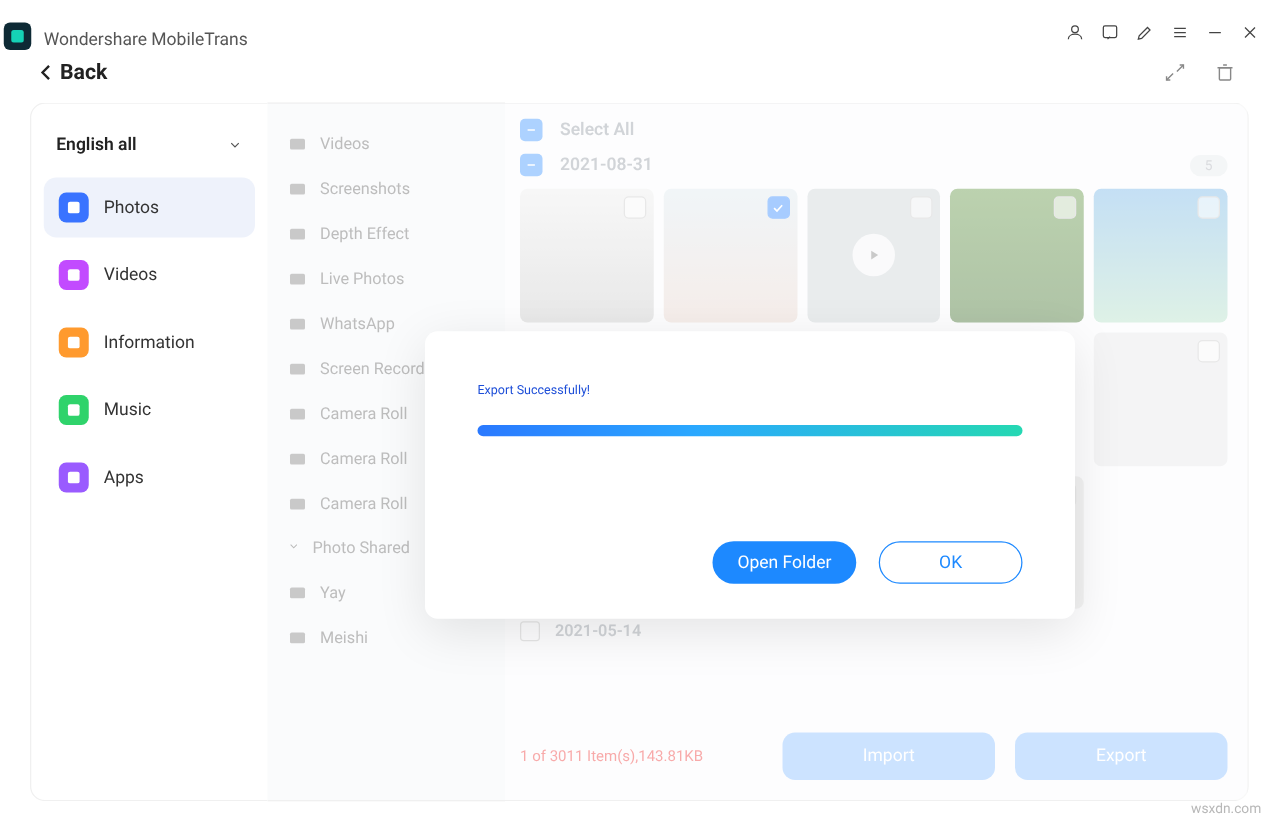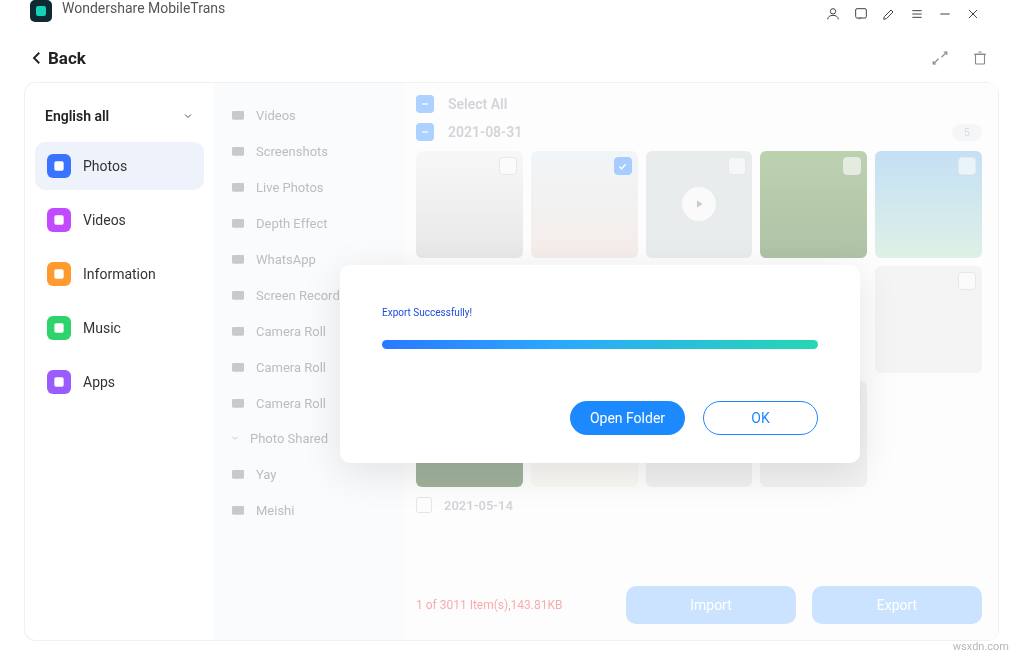--- a/index.html
+++ b/index.html
@@ -1,18 +1,18 @@
 <!DOCTYPE html>
 <html><head>
 <meta charset="utf-8">
 <style>
   * { box-sizing: border-box; margin: 0; padding: 0; font-family: -apple-system, BlinkMacSystemFont, "Segoe UI", Roboto, sans-serif; }
   body { width: 1017px; height: 659px; background: #fff; position: relative; overflow: hidden; }
 
-  .titlebar { height: 40px; display: flex; align-items: flex-start; padding: 0 30px; }
+  .titlebar { height: 40px; display: flex; align-items: flex-end; padding: 0 3px; }
   .titlebar .logo { width: 22px; height: 22px; background: #0e2a35; border-radius: 5px; display:flex; align-items:center; justify-content:center; margin-right:10px; }
   .titlebar .logo span { width:10px; height:10px; background:#15d2b6; border-radius:2px; }
   .titlebar .title { font-size:14px; color:#555; }
   .titlebar .spacer { flex:1; }
   .titlebar .tb-icon { width:28px; height:28px; display:flex; align-items:center; justify-content:center; color:#444; cursor:pointer; }
   .titlebar .tb-icon svg { width:16px; height:16px; stroke:#444; stroke-width:1.5; fill:none; }
 
   .backrow { display:flex; align-items:center; justify-content:space-between; padding: 8px 28px 14px 28px; }
   .backbtn { display:flex; align-items:center; cursor:pointer; }
   .backbtn svg { width:18px; height:18px; stroke:#222; stroke-width:2.5; fill:none; }
@@ -59,21 +59,21 @@
   .big-btn.import { background:#8fc1ff; }
   .big-btn.export { background:#8fc1ff; }
 
   
   .fade-cover { position:absolute; inset:0; background:rgba(255,255,255,.55); pointer-events:none; }
 
   .modal { position:absolute; left:340px; top:265px; width:520px; background:#fff; border-radius:10px; padding:42px 42px 28px 42px; box-shadow:0 10px 40px rgba(0,0,0,.10); }
   .modal .msg { font-size:10px; color:#1d4ed8; margin-bottom:22px; }
   .progress { height:9px; border-radius:5px; background:linear-gradient(90deg,#2a79ff 0%, #2aa8ff 40%, #25d8b3 100%); }
   .modal .btns { display:flex; justify-content:flex-end; gap:18px; margin-top:52px; }
-  .mbtn { width:115px; height:34px; border-radius:17px; font-size:14px; cursor:pointer; }
+  .mbtn { width:115px; height:34px; border-radius:17px; font-size:14px; cursor:pointer;margin-top:32px; }
   .mbtn.primary { background:#1d89ff; color:#fff; border:none; }
   .mbtn.secondary { background:#fff; color:#1d89ff; border:1.5px solid #1d89ff; }
 
   .watermark { position:absolute; right:8px; bottom:6px; font-size:11px; color:#b8b8b8; }
 </style>
 </head>
 <body>
 
 <div class="titlebar">
   <div class="logo">
@@ -203,27 +203,27 @@
         <div class="folder-item">
           <svg viewBox="0 0 24 24">
             <rect x="3" y="6" width="18" height="13" rx="2"></rect>
           </svg>
           <span>Screenshots</span>
         </div>
         <div class="folder-item">
           <svg viewBox="0 0 24 24">
             <rect x="3" y="6" width="18" height="13" rx="2"></rect>
           </svg>
+          <span>Depth Effect</span>
+        </div>
+        <div class="folder-item">
+          <svg viewBox="0 0 24 24">
+            <rect x="3" y="6" width="18" height="13" rx="2"></rect>
+          </svg>
           <span>Live Photos</span>
-        </div>
-        <div class="folder-item">
-          <svg viewBox="0 0 24 24">
-            <rect x="3" y="6" width="18" height="13" rx="2"></rect>
-          </svg>
-          <span>Depth Effect</span>
         </div>
         <div class="folder-item">
           <svg viewBox="0 0 24 24">
             <rect x="3" y="6" width="18" height="13" rx="2"></rect>
           </svg>
           <span>WhatsApp</span>
         </div>
         <div class="folder-item">
           <svg viewBox="0 0 24 24">
             <rect x="3" y="6" width="18" height="13" rx="2"></rect>

